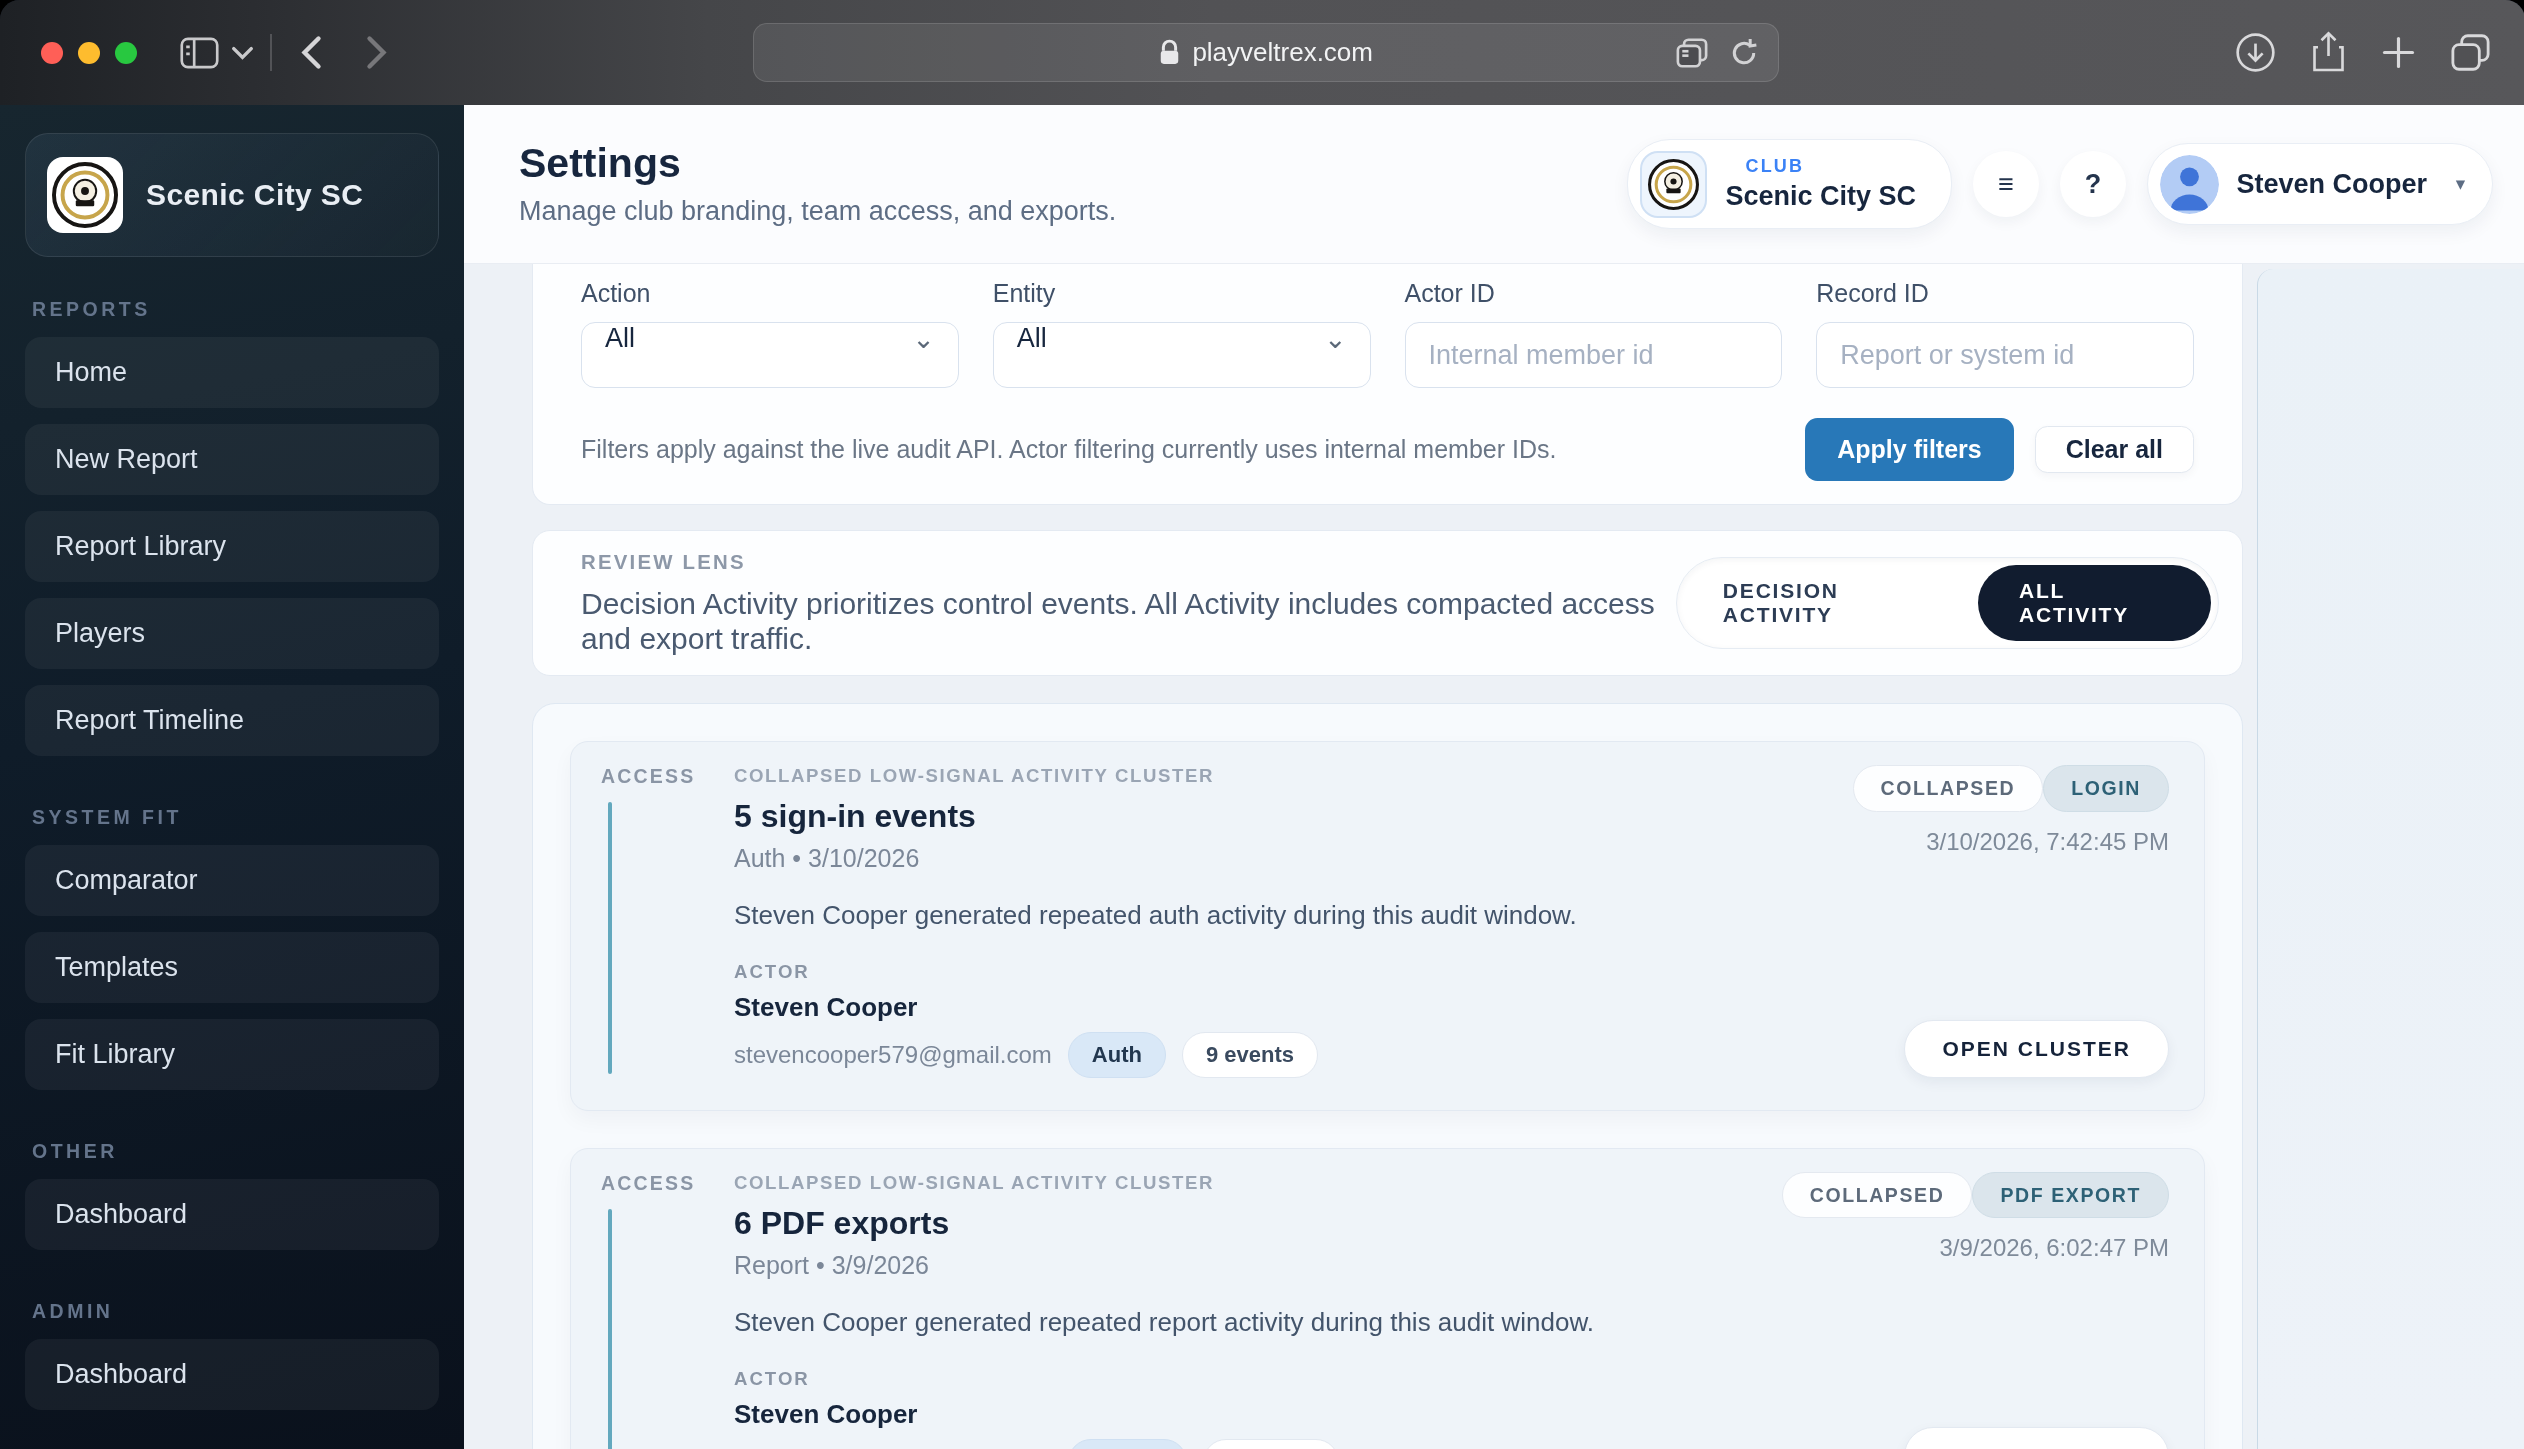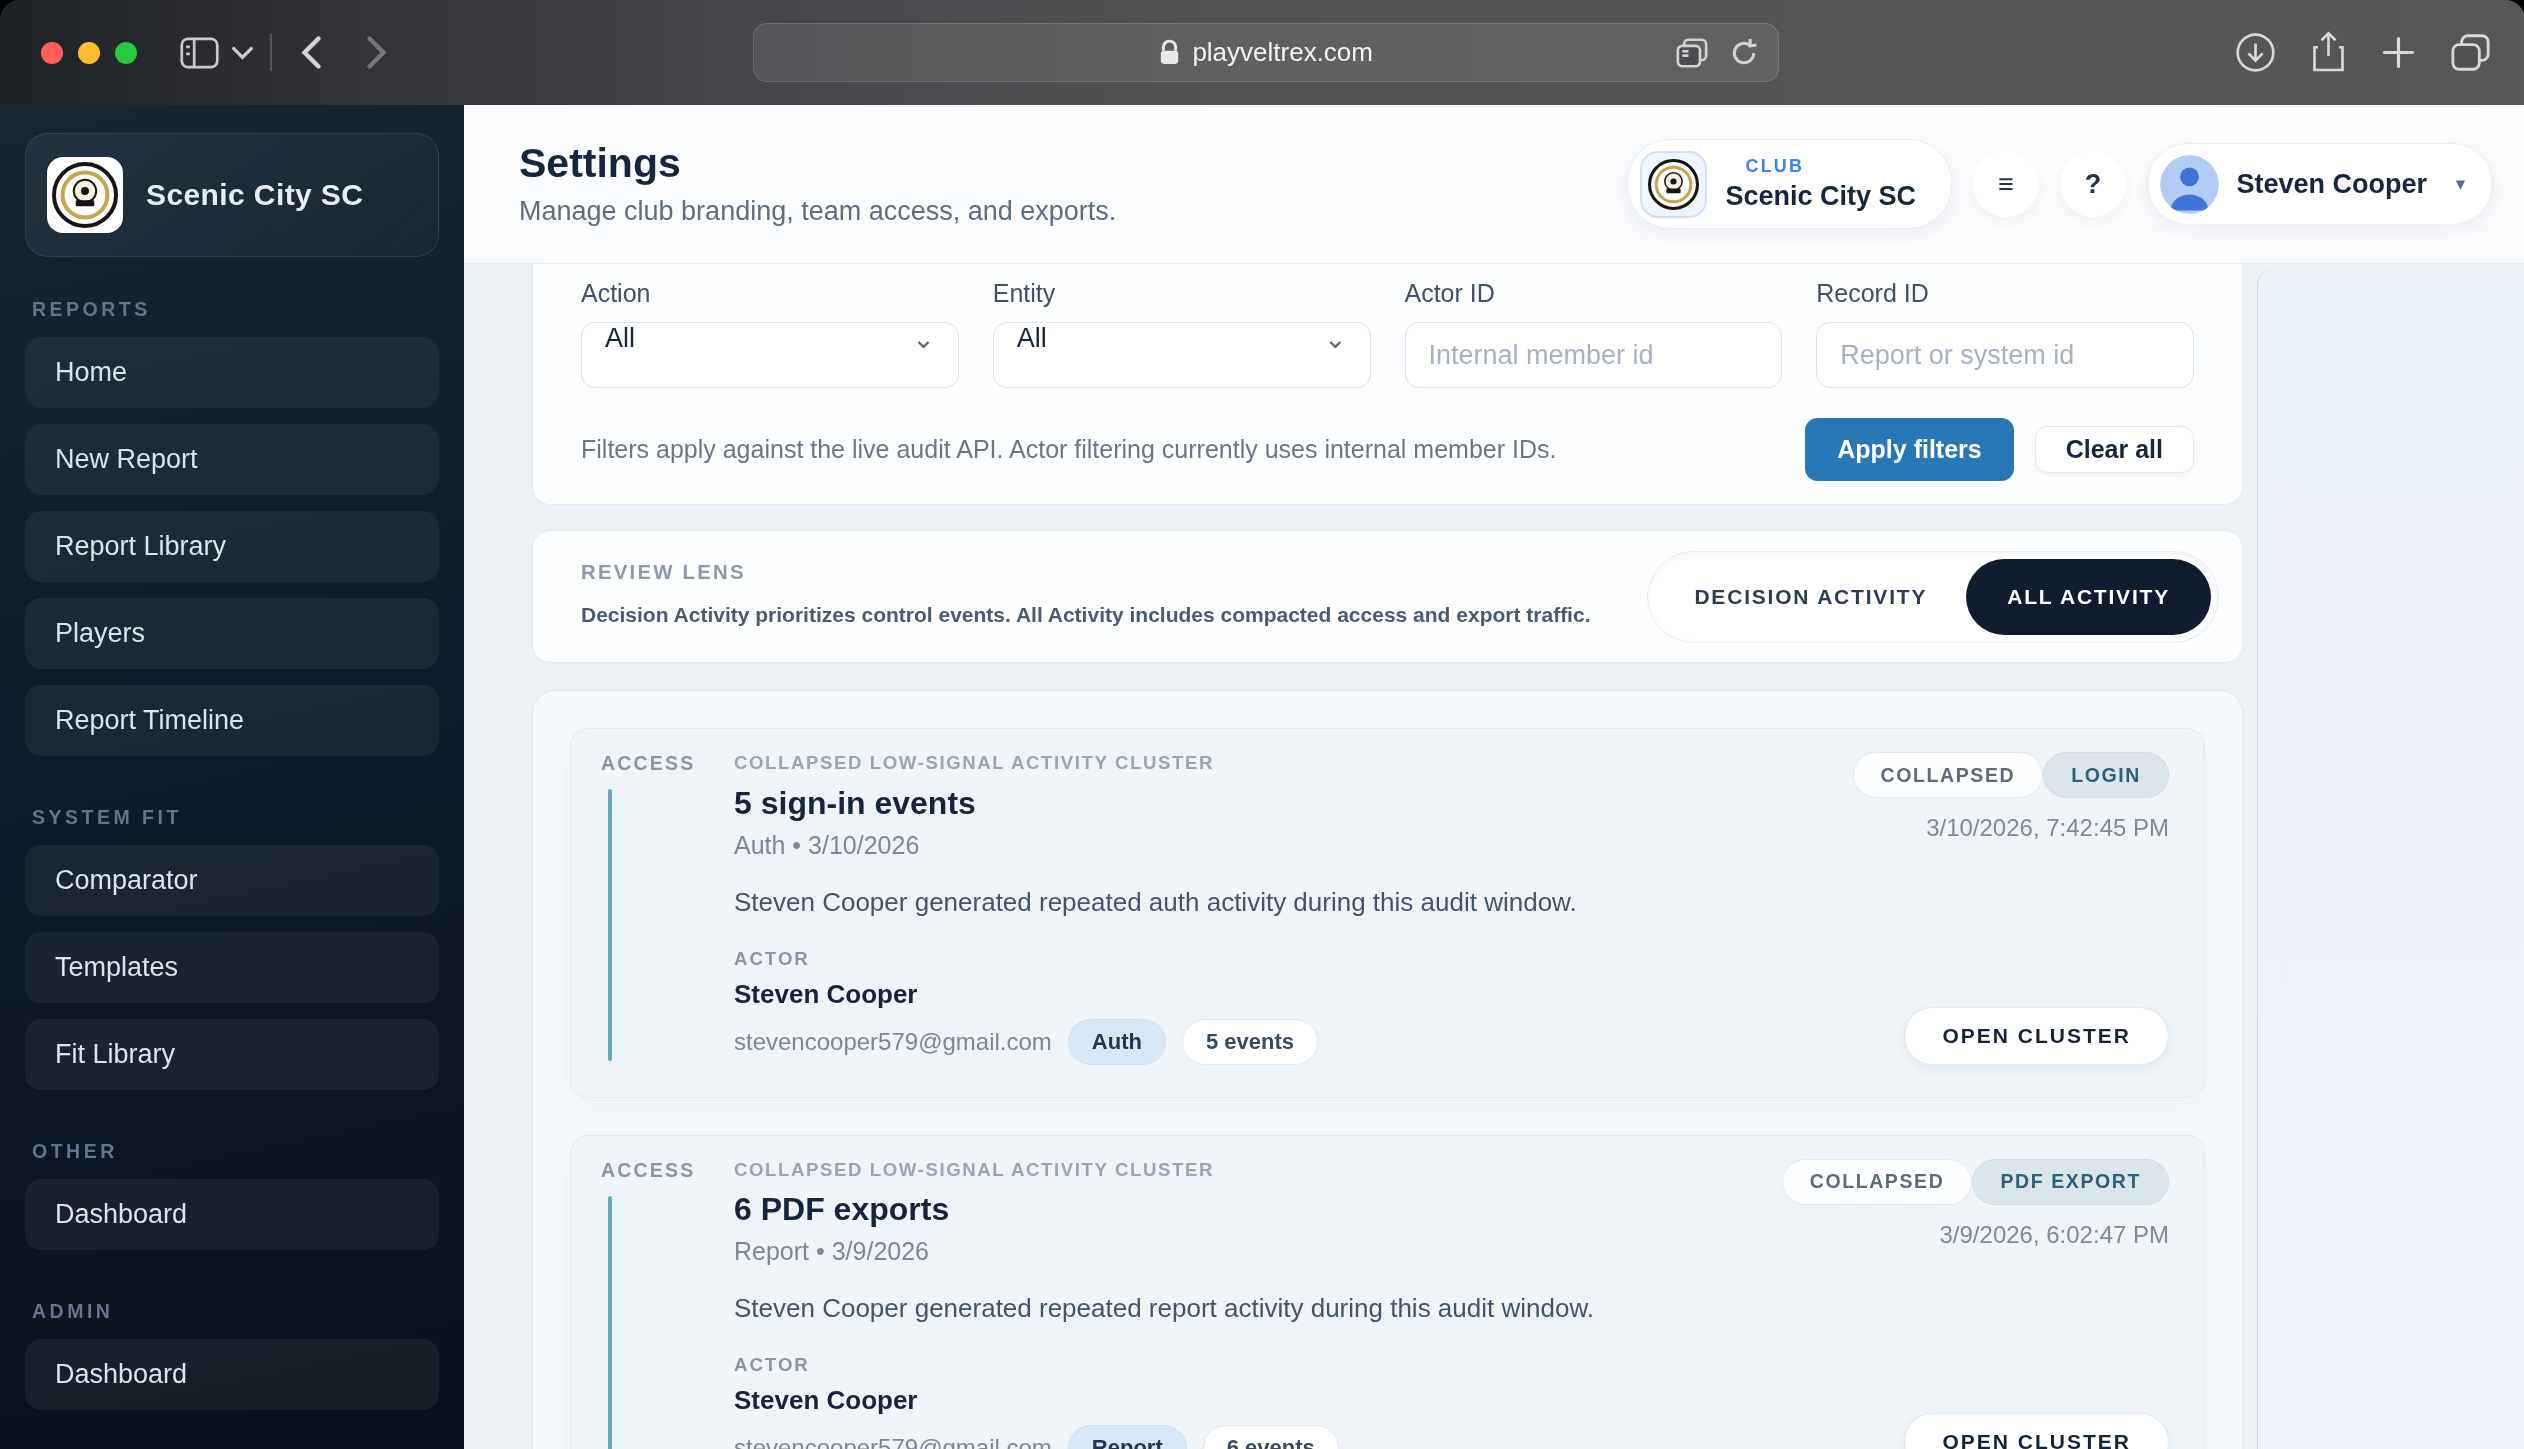--- a/index.html
+++ b/index.html
@@ -83,21 +83,21 @@
   .hint { font-size: 25px; color: #6a7686; }
   .btn { border: none; cursor: pointer; font-family: "Liberation Sans", sans-serif; }
   .btn-apply { margin-left: auto; background: #2878b8; color: #fff; font-weight: bold; font-size: 25px;
                border-radius: 12.4px; padding: 17px 32px; }
   .btn-clear { margin-left: 21px; background: #fff; border: 1.8px solid #e2e8f0; color: #17263e; font-weight: bold;
                font-size: 25px; border-radius: 12.4px; padding: 8px 30px; box-shadow: 0 3.5px 9px rgba(23,38,62,.04); }
 
   .review-card { margin-top: 25px; background: #fdfeff; border: 1.8px solid #e4eaf2; border-radius: 18px;
                  padding: 19.5px 23px 19.5px 48px; display: flex; align-items: center; }
   .rl-label { font-size: 20.4px; font-weight: bold; letter-spacing: 2.2px; color: #8d98a8; }
-  .rl-desc { margin-top: 12.4px; font-size: 21px; color: #4a5a70; line-height: 35px; max-width: 1154px; font-weight: bold; }
+  .rl-desc { margin-top: 12.4px; font-size: 30px; color: #4a5a70; line-height: 35px; max-width: 1154px; }
   .toggle { margin-left: auto; display: flex; align-items: center; background: #fff; border: 1.8px solid #e6ecf3;
             border-radius: 46px; padding: 7px; box-shadow: inset 0 1.8px 7px rgba(23,38,62,.05); }
   .toggle-opt { font-size: 21px; font-weight: bold; letter-spacing: 1.8px; color: #2c3c54; padding: 0 39px; cursor: pointer; }
   .toggle-opt.active { background: #111c2f; color: #fff; border-radius: 39px; height: 76px;
                        display: flex; align-items: center; padding: 0 41px; }
 
   .list-wrap { margin-top: 27px; background: #f7fafd; border: 1.8px solid #dfe8f2; border-radius: 23px;
                padding: 37px; }
   .cluster { background: #eff4f9; border: 1.8px solid #e2e9f2; border-radius: 18px;
              padding: 23px 35px 32px 30px; display: flex; box-shadow: 0 9px 21px rgba(23,38,62,.04); }
@@ -349,21 +349,21 @@
               <div class="c-col2">
                 <div class="c-kicker">COLLAPSED LOW-SIGNAL ACTIVITY CLUSTER</div>
                 <div class="c-title">5 sign-in events</div>
                 <div class="c-meta">Auth • 3/10/2026</div>
                 <div class="c-desc">Steven Cooper generated repeated auth activity during this audit window.</div>
                 <div class="c-actor-label">ACTOR</div>
                 <div class="c-name">Steven Cooper</div>
                 <div class="c-row">
                   <span class="c-email">stevencooper579@gmail.com</span>
                   <span class="tag primary">Auth</span>
-                  <span class="tag outline">5 events</span>
+                  <span class="tag outline">9 events</span>
                 </div>
               </div>
               <div class="c-col3">
                 <div class="badges">
                   <span class="badge outline">COLLAPSED</span>
                   <span class="badge type">LOGIN</span>
                 </div>
                 <div class="c-time">3/10/2026, 7:42:45 PM</div>
                 <button class="btn c-open">OPEN CLUSTER</button>
               </div>

